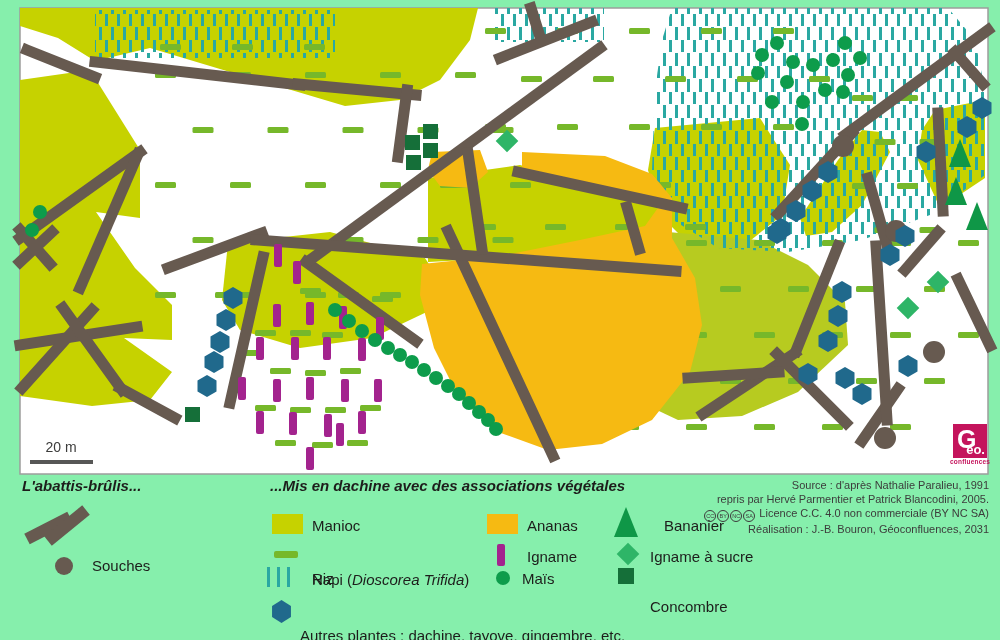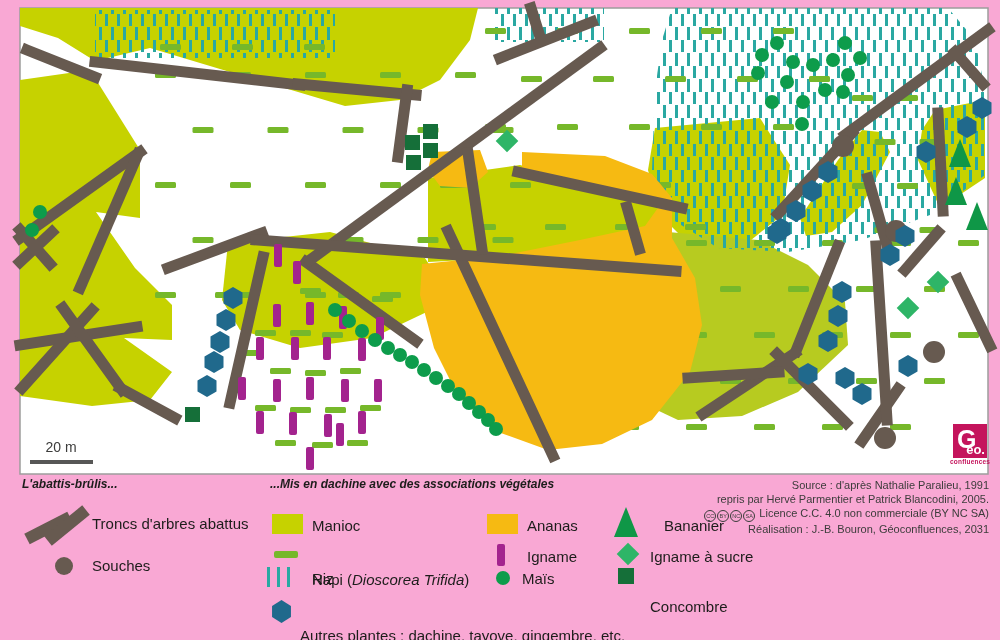--- a/index.html
+++ b/index.html
@@ -1,20 +1,20 @@
 <!DOCTYPE html>
 <html style="--manioc: #c6d200; --ananas: #f6ba12; --napi: #76b82a; --riz: #2aa8a2; --igname: #a3238e; --mais: #0d9c4b; --hexa: #20698c; --bananier: #0f9747; --canne: #2eb567; --concombre: #156f39; --trunk: #675a50; --logo: #c4145c;"><head>
 <meta charset="utf-8">
 <style>
   html,body{margin:0;padding:0;background:#fff;}
-  .canvas{position:relative;width:1000px;height:640px;background:#f9a8d4;
+  .canvas{position:relative;width:1000px;height:640px;background:#86efac;
           font-family:"Liberation Sans",sans-serif;color:#222;overflow:hidden;}
   .abs{position:absolute;}
   
-  .leg-header{font-size:12px;font-weight:bold;font-style:italic;color:#1d1d1b;white-space:nowrap;}
+  .leg-header{font-size:15px;font-weight:bold;font-style:italic;color:#1d1d1b;white-space:nowrap;}
   .leg-label{font-size:15px;color:#1d1d1b;white-space:nowrap;}
   .sw-rect{width:31px;height:20px;}
   .sw-manioc{background:var(--manioc);}
   .sw-ananas{background:var(--ananas);}
   .sw-napi{width:24px;height:7px;border-radius:2px;background:var(--napi);}
   .riz-bars{display:flex;gap:7px;}
   .riz-bars i{display:block;width:3px;height:20px;background:var(--riz);}
   .sw-igname{width:8px;height:22px;border-radius:2px;background:var(--igname);}
   .dot{border-radius:50%;}
   .dot-mais{width:14px;height:14px;background:var(--mais);}
@@ -330,21 +330,20 @@
     </div>
     <div class="logo-sub">confluences</div>
   </div>
 
   <div class="abs leg-header" style="left:22px;top:477px;">L'abattis-brûlis...</div>
 
   <svg class="abs" style="left:20px;top:503px;" width="72" height="44">
     <line x1="7" y1="36" x2="50" y2="14" stroke="var(--trunk)" stroke-width="12"></line>
     <line x1="28" y1="38" x2="66" y2="7" stroke="var(--trunk)" stroke-width="12"></line>
   </svg>
-  <div class="abs leg-label" style="left:92px;top:515px;">Troncs d'arbres abattus</div>
 
   <div class="abs dot dot-souche" style="left:55px;top:557px;"></div>
   <div class="abs leg-label" style="left:92px;top:557px;">Souches</div>
 
   <div class="abs leg-header" style="left:270px;top:477px;">...Mis en dachine avec des associations végétales</div>
 
   <div class="abs sw-rect sw-manioc" style="left:272px;top:514px;"></div>
   <div class="abs leg-label" style="left:312px;top:517px;">Manioc</div>
 
   <div class="abs sw-napi" style="left:274px;top:551px;"></div>

